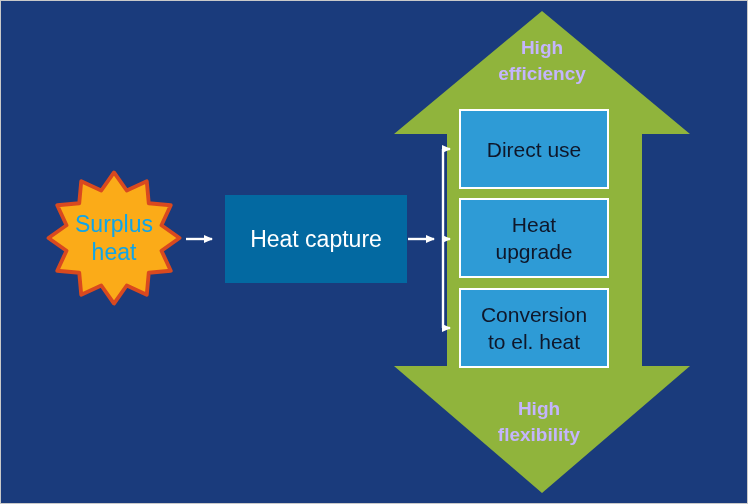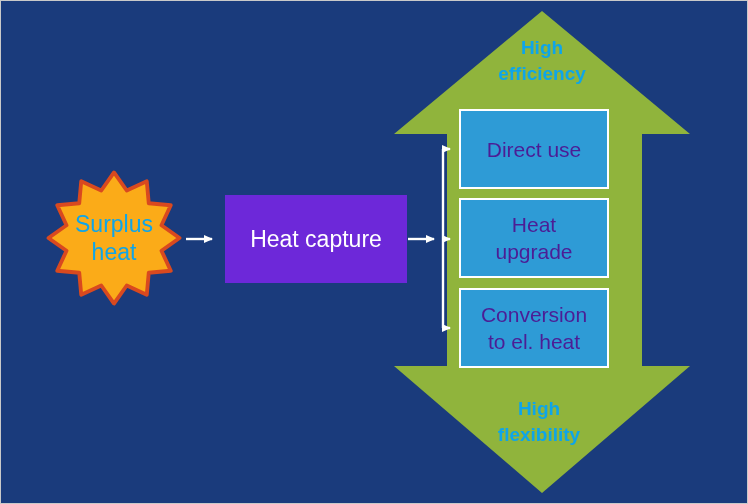--- a/index.html
+++ b/index.html
@@ -26,41 +26,41 @@
   .star-label {
     position: absolute; left: 0; top: 0; width: 142px; height: 142px;
     display: flex; align-items: center; justify-content: center;
     text-align: center; white-space: pre-line;
     font-size: 23px; line-height: 28px; color: #0ea5e9;
   }
 
   
   .process-box {
     position: absolute; left: 224px; top: 194px; width: 182px; height: 88px;
-    background: #6d28d9;
+    background: #0369a1;
     display: flex; align-items: center; justify-content: center;
     color: #ffffff; font-size: 23px; text-align: center;
   }
 
   
   .out-box {
     position: absolute; left: 458px; width: 150px; height: 80px;
     background: #2e9bd6; border: 2px solid #ffffff;
     display: flex; align-items: center; justify-content: center;
-    color: #4c1d95; font-size: 21px; line-height: 27px;
+    color: #0f172a; font-size: 21px; line-height: 27px;
     text-align: center; white-space: pre-line;
   }
   .out-box.box-1 { top: 108px; }
   .out-box.box-2 { top: 197px; }
   .out-box.box-3 { top: 287px; }
 
   
   .arrow-label {
     position: absolute; width: 150px; text-align: center;
-    color: #0ea5e9; font-weight: bold; font-size: 19px; line-height: 26px;
+    color: #c4b5fd; font-weight: bold; font-size: 19px; line-height: 26px;
     white-space: pre-line;
   }
   .arrow-label.top { left: 466px; top: 34px; }
   .arrow-label.bottom { left: 463px; top: 395px; }
 
   
   .connectors { left: 0; top: 0; }
 </style>
 </head>
 <body>

